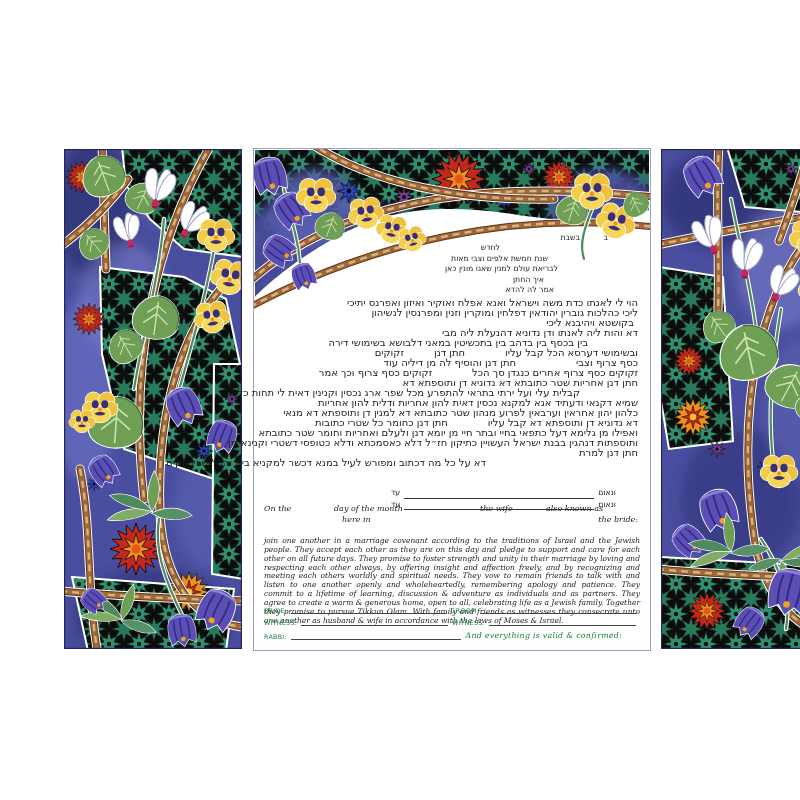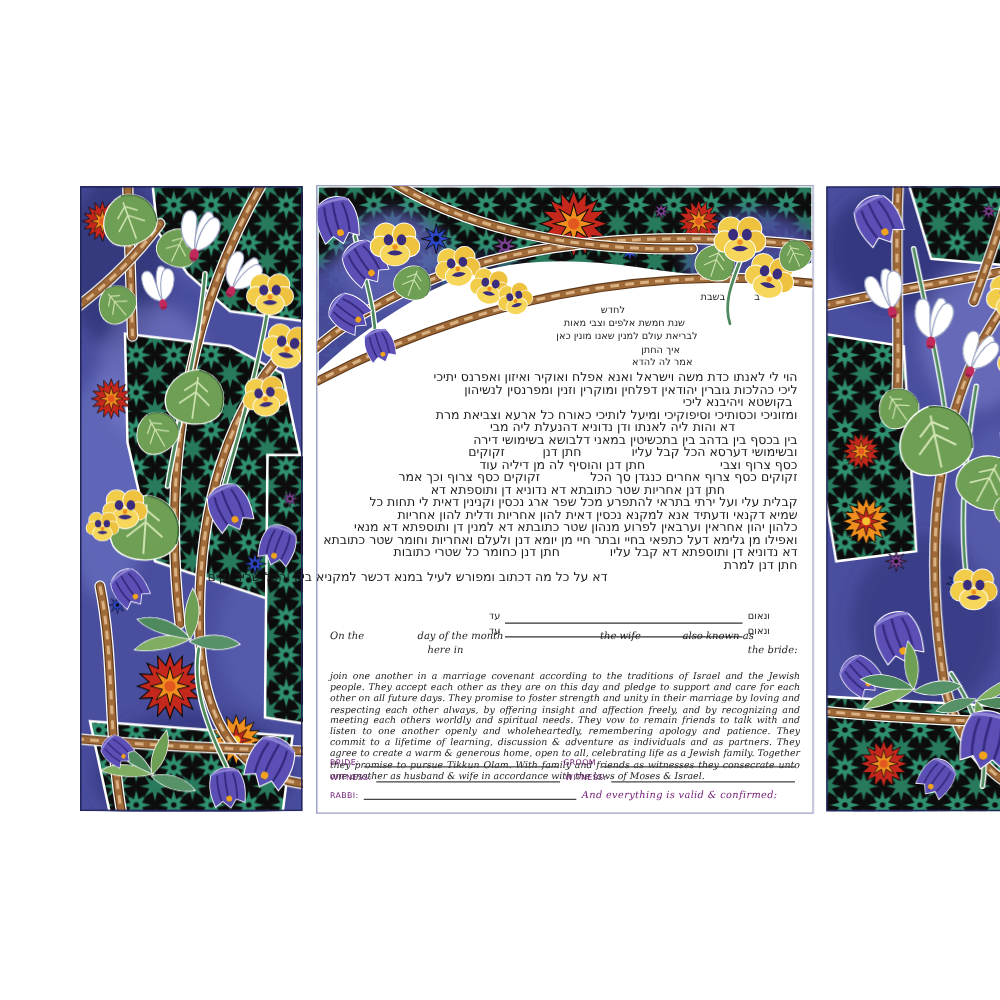--- a/index.html
+++ b/index.html
@@ -38,21 +38,21 @@
   .form-row{position:absolute;left:0;right:0;height:10px;
             font:italic 8px "DejaVu Serif",serif;color:#222;}
   .fr1{top:355px;} .fr2{top:366px;} .fr3{top:377px;text-align:center;}
   .form-row span{position:absolute;white-space:nowrap;text-align:right;}
   .f-onthe{left:10px;} .f-day{left:80px;} .f-year{left:226px;} .f-aka{left:292px;}
   .f-herein{left:88px;} .f-bride{right:12px;font-style:italic;} .f-groom{position:static !important;}
 
   .covenant{position:absolute;top:388px;left:10px;right:10px;
             font:italic 7.5px/8.85px "DejaVu Serif",serif;color:#222;
             text-align:justify;}
-  .sigs{position:absolute;top:458px;left:10px;right:10px;color:#701a75;}
+  .sigs{position:absolute;top:458px;left:10px;right:10px;color:#15803d;}
   .sig-row{display:flex;align-items:flex-end;margin-bottom:5px;
            font-size:6.3px;letter-spacing:.3px;font-family:"DejaVu Sans",sans-serif;}
   .sline{flex:1;border-bottom:0.9px solid #444;height:6px;margin:0 4px;}
   .sline.fixed{flex:0 0 170px;}
   .conf{margin-left:auto;font:italic 7.8px "DejaVu Serif",serif;padding-right:18px;}
 
   
   .branch-h{stroke:#ffffff;stroke-width:9;fill:none;stroke-linecap:round;}
   .branch-d{stroke:#5f3a1c;stroke-width:7;fill:none;stroke-linecap:round;}
   .branch-m{stroke:#a06a38;stroke-width:5.2;fill:none;stroke-linecap:round;}
@@ -389,32 +389,32 @@
       <div>שנת חמשת אלפים וצבי מאות</div>
       <div>לבריאת עולם למנין שאנו מונין כאן</div>
       <div>איך החתן</div>
       <div>אמר לה להדא</div>
     </div>
 
     <div class="heb heb-body">
       <div>הוי לי לאנתו כדת משה וישראל ואנא אפלח ואוקיר ואיזון ואפרנס יתיכי</div>
       <div>ליכי כהלכות גוברין יהודאין דפלחין ומוקרין וזנין ומפרנסין לנשיהון</div>
       <div>בקושטא ויהיבנא ליכי</div>
-      <div>ומזוניכי וכסותיכי וסיפוקיכי ומיעל לותיכי כאורח כל ארעא וצביאת מרת</div>
       <div>דא והות ליה לאנתו ודן נדוניא דהנעלת ליה מבי</div>
       <div>בין בכסף בין בדהב בין בתכשיטין במאני דלבושא בשימושי דירה</div>
       <div>ובשימושי דערסא הכל קבל עליו    חתן דנן   זקוקים</div>
       <div>כסף צרוף וצבי      חתן דנן והוסיף לה מן דיליה עוד</div>
       <div>זקוקים כסף צרוף אחרים כנגדן סך הכל    זקוקים כסף צרוף וכך אמר</div>
       <div>חתן דנן אחריות שטר כתובתא דא נדוניא דן ותוספתא דא</div>
       <div>קבלית עלי ועל ירתי בתראי להתפרע מכל שפר ארג נכסין וקנינין דאית לי תחות כל</div>
       <div>שמיא דקנאי ודעתיד אנא למקנא נכסין דאית להון אחריות ודלית להון אחריות</div>
       <div>כלהון יהון אחראין וערבאין לפרוע מנהון שטר כתובתא דא למנין דן ותוספתא דא מנאי</div>
+      <div>דא נדוניא דן ותוספתא דא קבל עליו    חתן דנן כחומר כל שטרי כתובות</div>
       <div>ואפילו מן גלימא דעל כתפאי בחיי ובתר חיי מן יומא דנן ולעלם ואחריות וחומר שטר כתובתא</div>
-      <div>דא נדוניא דן ותוספתא דא קבל עליו    חתן דנן כחומר כל שטרי כתובות</div>
+      <div>ותוספתות דנהגין בבנת ישראל העשויין כתיקון חז״ל דלא כאסמכתא ודלא כטופסי דשטרי וקנינא מן</div>
       <div>חתן דנן למרת</div>
       <div>דא על כל מה דכתוב ומפורש לעיל במנא דכשר למקניא ביה והכל שריר וקים</div>
     </div>
 
     <div class="witness-rows">
       <div class="witness-row">
         <span>ונאום</span>
         <span class="rule"></span>
         <span>עד</span>
       </div>

